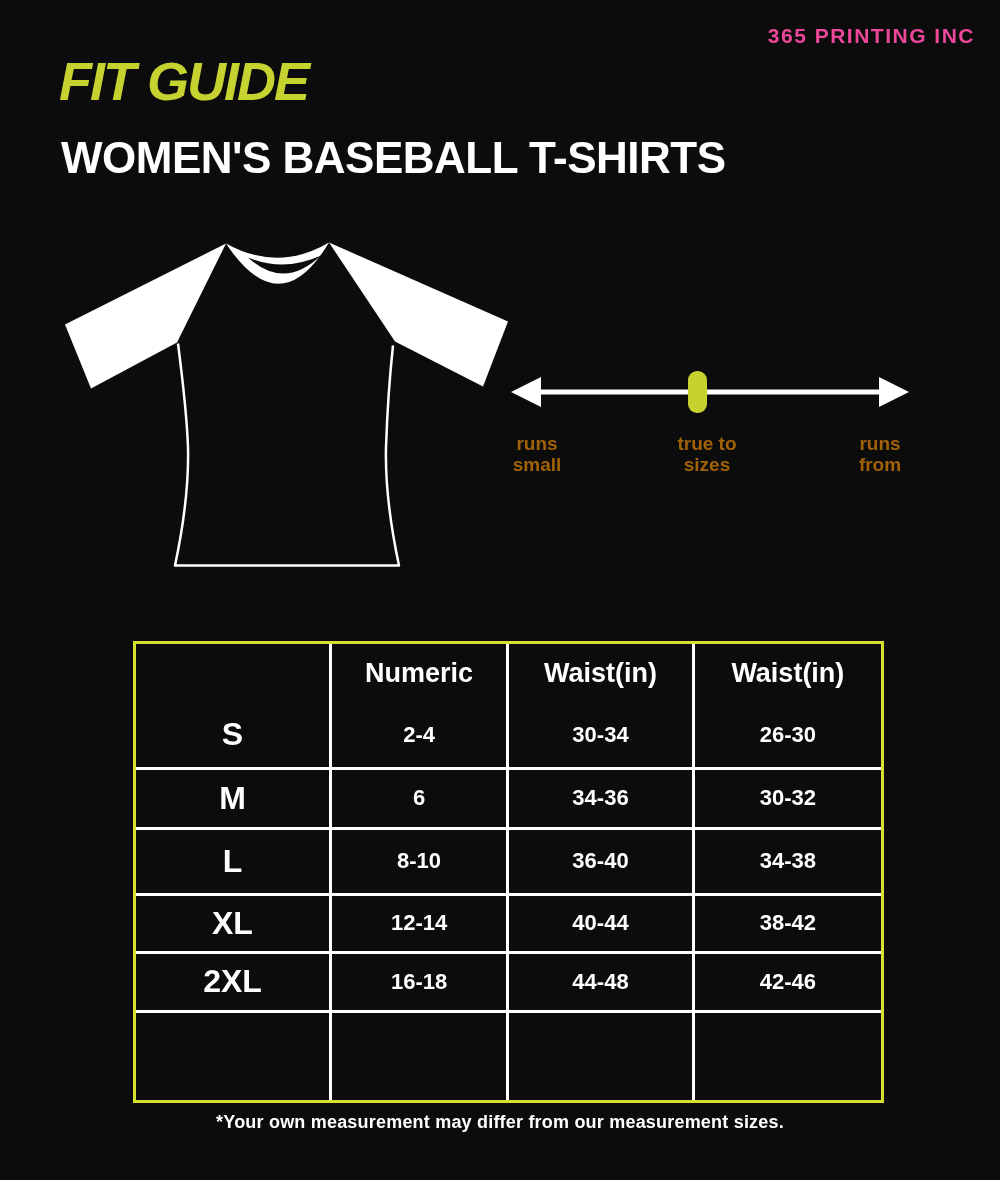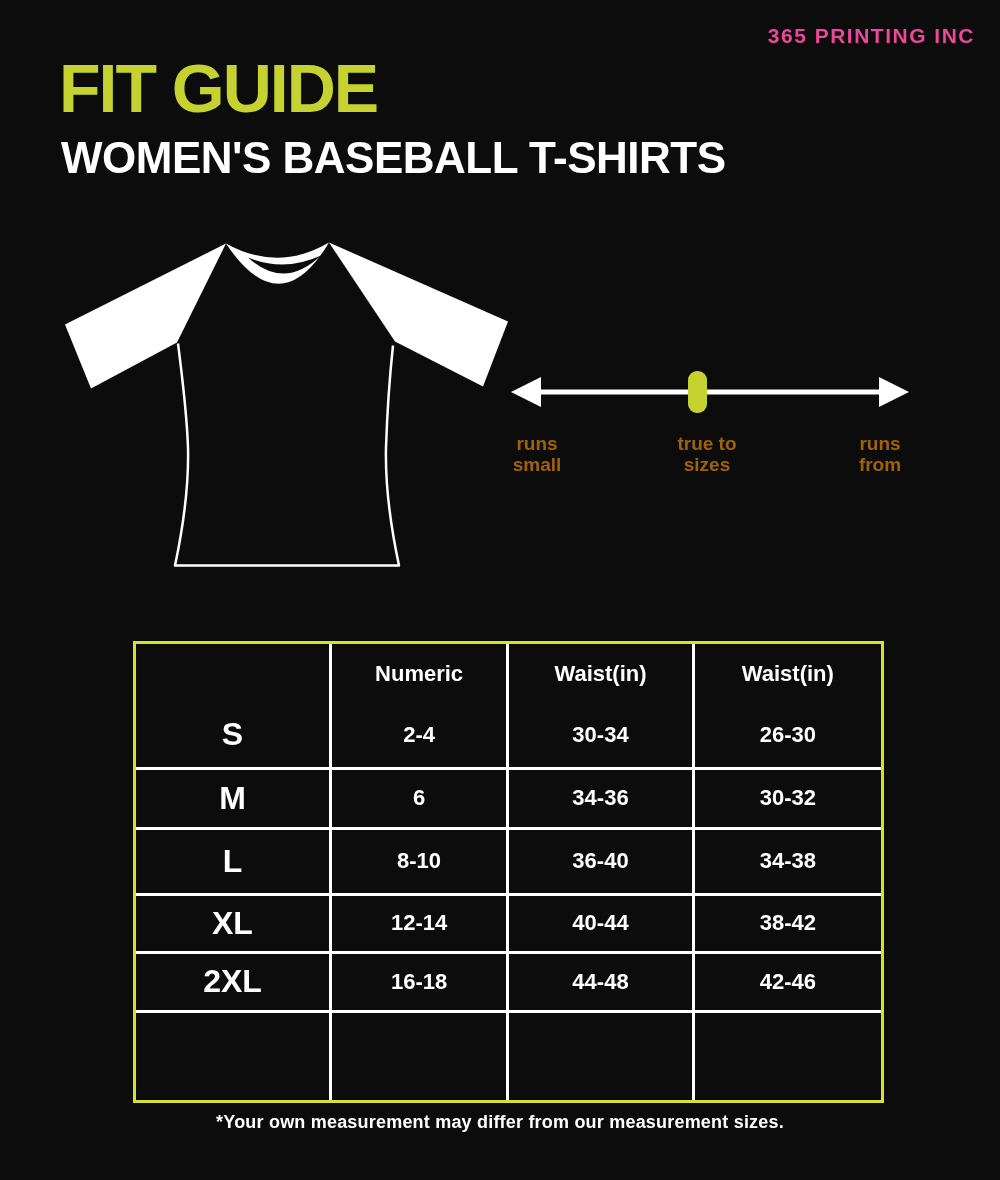--- a/index.html
+++ b/index.html
@@ -23,26 +23,27 @@
     font-size: 21px;
     font-weight: bold;
     letter-spacing: 1.5px;
     color: #ec4899;
     white-space: nowrap;
   }
   .title {
     position: absolute;
     left: 59px;
     top: 54px;
-    font-size: 68px;
+    font-size: 54px;
     line-height: 1;
     font-weight: bold;
     letter-spacing: -2px;
     color: #c6d230;
     white-space: nowrap;
+    font-style: italic;
   }
   .subtitle {
     position: absolute;
     left: 61px;
     top: 136px;
     font-size: 44px;
     line-height: 1;
     font-weight: bold;
     letter-spacing: -0.5px;
     color: #ffffff;
@@ -99,21 +100,21 @@
     padding: 0;
     color: #ffffff;
     font-weight: bold;
   }
   table.size-table tr:first-child > * { border-top: none; }
   table.size-table tr:last-child  > * { border-bottom: none; }
   table.size-table tr > *:first-child { border-left: none; }
   table.size-table tr > *:last-child  { border-right: none; }
 
   table.size-table thead tr { height: 59px; }
-  table.size-table thead th { font-size: 22px; }
+  table.size-table thead th { font-size: 27px; }
   table.size-table tbody tr.row-s  { height: 65px; }
   table.size-table tbody tr.row-m  { height: 60px; }
   table.size-table tbody tr.row-l  { height: 66px; }
   table.size-table tbody tr.row-xl { height: 58px; }
   table.size-table tbody tr.row-2xl{ height: 59px; }
   table.size-table td { font-size: 22px; }
   table.size-table td.size-cell { font-size: 32px; }
 
   .footnote {
     position: absolute;

